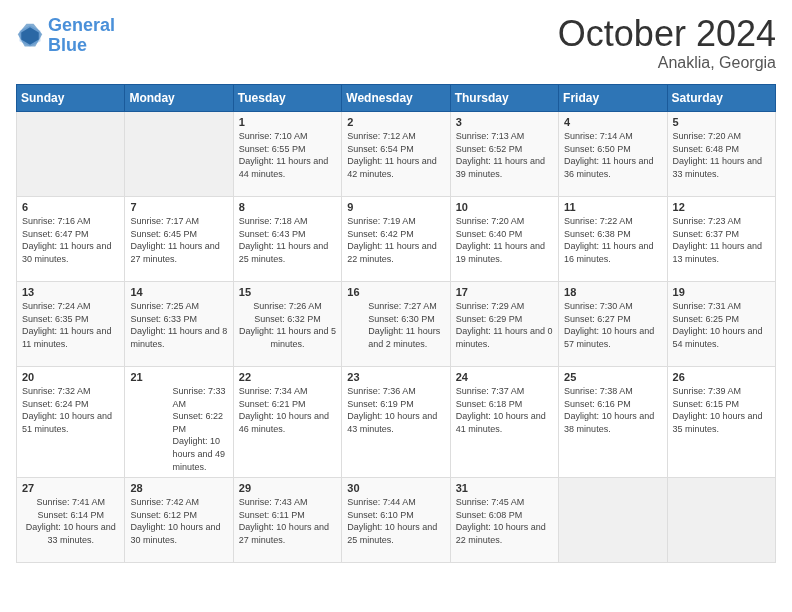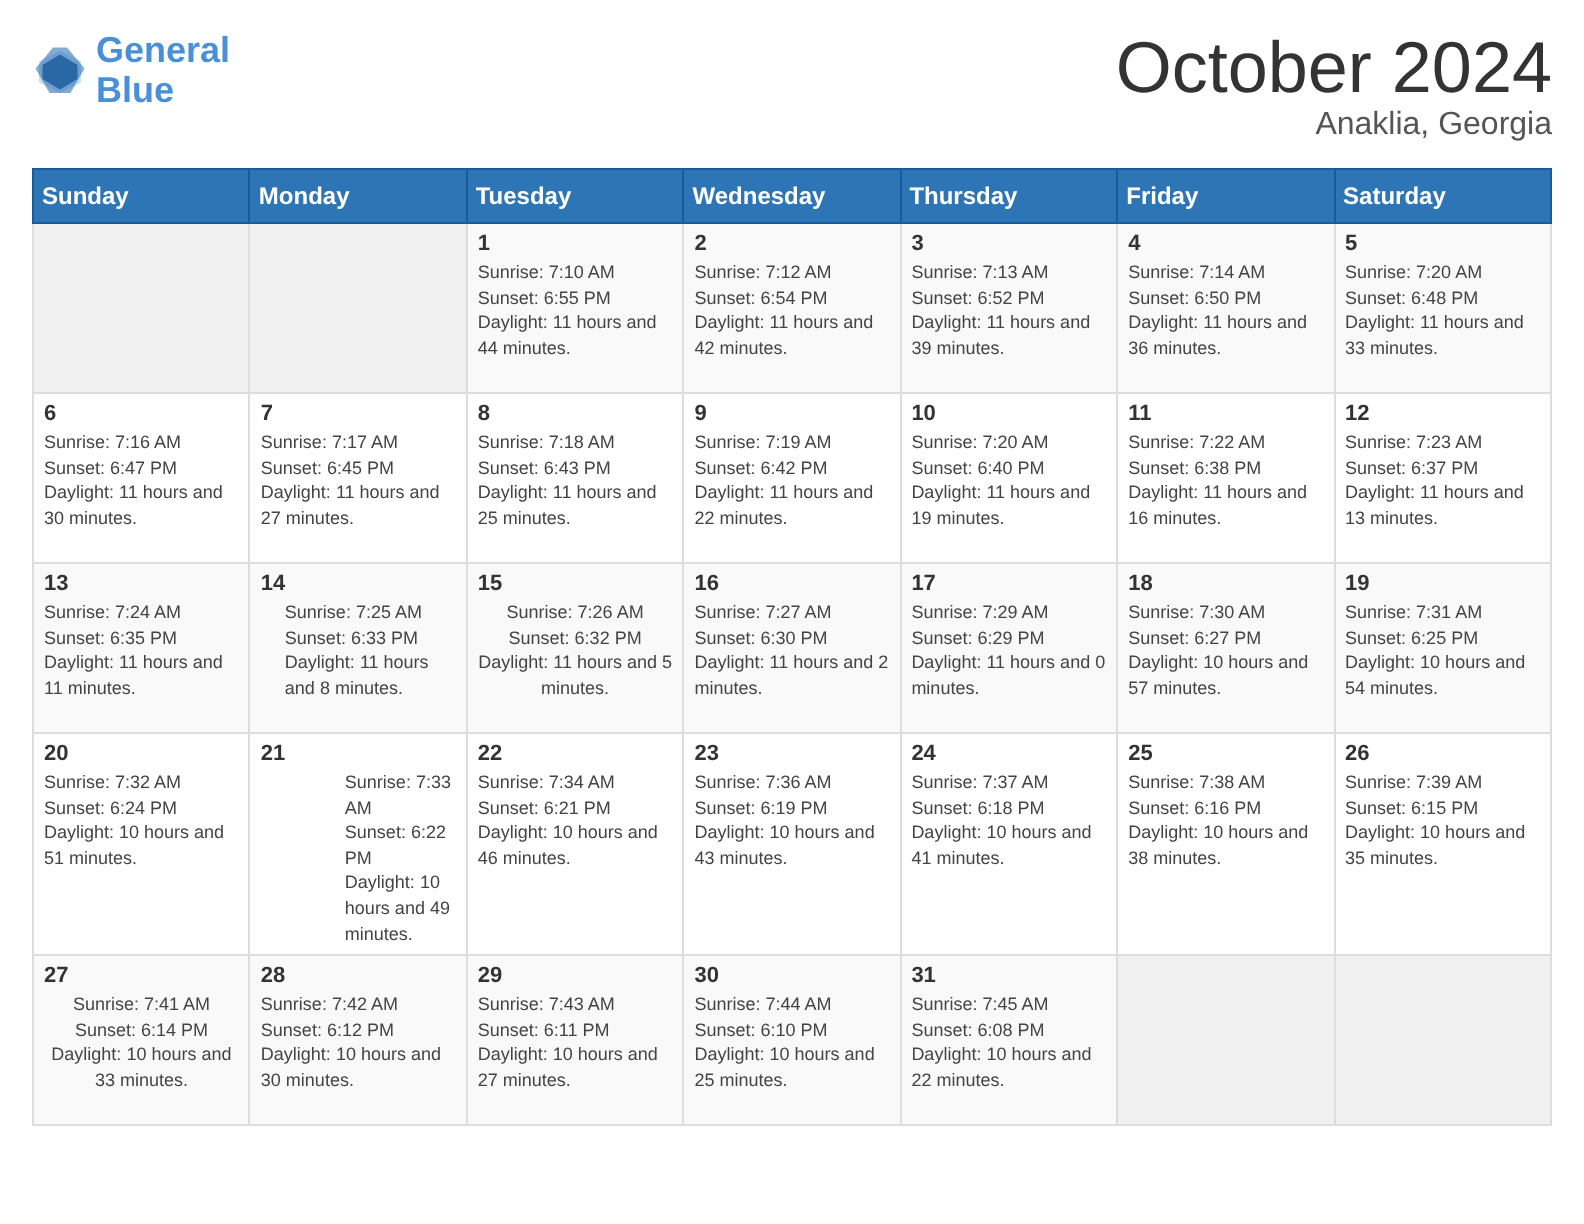--- a/index.html
+++ b/index.html
@@ -206,33 +206,33 @@
       </tr>
       <tr>
         <td>
           <span class="day-num">13</span>
           <div class="day-info" style="white-space: pre-line;">Sunrise: 7:24 AM
 Sunset: 6:35 PM
 Daylight: 11 hours and 11 minutes.</div>
         </td>
         <td>
           <span class="day-num">14</span>
-          <div class="day-info" style="white-space: pre-line; margin-left: 12px;">Sunrise: 7:25 AM
+          <div class="day-info" style="white-space: pre-line;">Sunrise: 7:25 AM
 Sunset: 6:33 PM
 Daylight: 11 hours and 8 minutes.</div>
         </td>
         <td>
           <span class="day-num">15</span>
           <div class="day-info" style="white-space: pre-line; text-align: center;">Sunrise: 7:26 AM
 Sunset: 6:32 PM
 Daylight: 11 hours and 5 minutes.</div>
         </td>
         <td>
           <span class="day-num">16</span>
-          <div class="day-info" style="white-space: pre-line;">Sunrise: 7:27 AM
+          <div class="day-info" style="white-space: pre-line; margin-left: 21px;">Sunrise: 7:27 AM
 Sunset: 6:30 PM
 Daylight: 11 hours and 2 minutes.</div>
         </td>
         <td>
           <span class="day-num">17</span>
           <div class="day-info" style="white-space: pre-line;">Sunrise: 7:29 AM
 Sunset: 6:29 PM
 Daylight: 11 hours and 0 minutes.</div>
         </td>
         <td>

